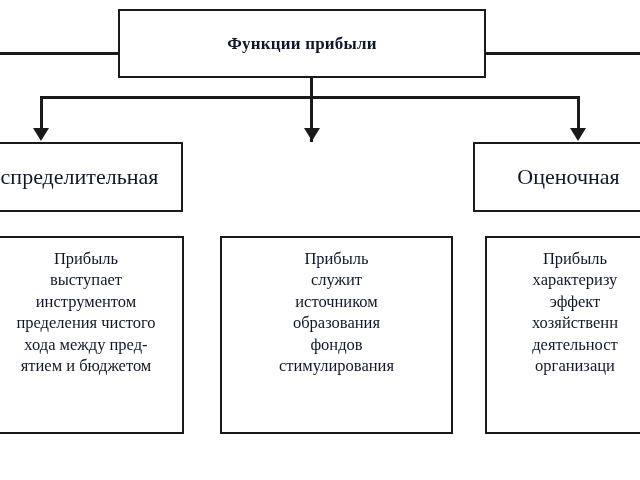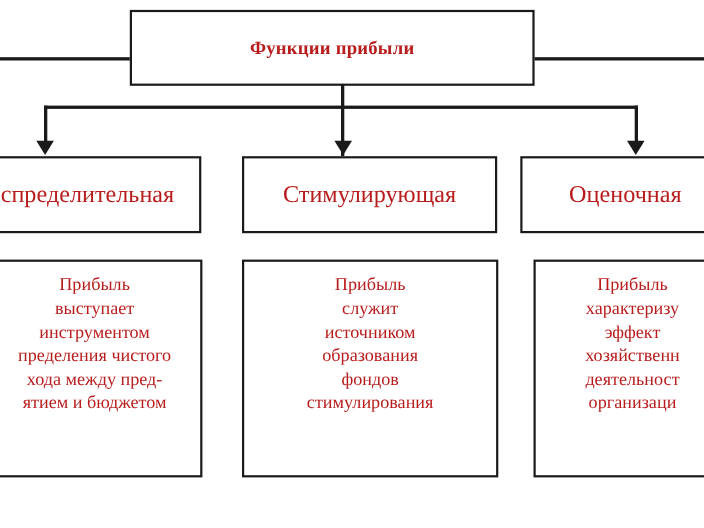--- a/index.html
+++ b/index.html
@@ -7,21 +7,21 @@
     padding: 0;
     background: #ffffff;
   }
   #canvas {
     position: relative;
     width: 640px;
     height: 480px;
     background: #ffffff;
     overflow: hidden;
     font-family: "Liberation Serif", "DejaVu Serif", serif;
-    color: #b91c1c;
+    color: #0f172a;
   }
 
   
   .box {
     position: absolute;
     box-sizing: border-box;
     background: #ffffff;
     border: 2px solid #1a1a1a;
     display: flex;
     align-items: center;
@@ -89,23 +89,20 @@
 
   <div class="arrow-head" style="left:304px; top:128px;"></div>
 
   <div class="line-v" style="left:577px; top:96px; height:33px;"></div>
   <div class="arrow-head" style="left:570px; top:128px;"></div>
 
   <div class="box" style="left:-24px; top:142px; width:207px; height:70px;">
     <span class="box-fn">спределительная</span>
   </div>
 
-  <div class="box" style="left:220px; top:142px; width:232px; height:70px;">
-    <span class="box-fn">Стимулирующая</span>
-  </div>
 
   <div class="box" style="left:473px; top:142px; width:191px; height:70px;">
     <span class="box-fn">Оценочная</span>
   </div>
 
   <div class="box box-desc" style="left:-12px; top:236px; width:196px; height:198px;">
     <span class="desc-text">Прибыль
 выступает
 инструментом
 пределения чистого

